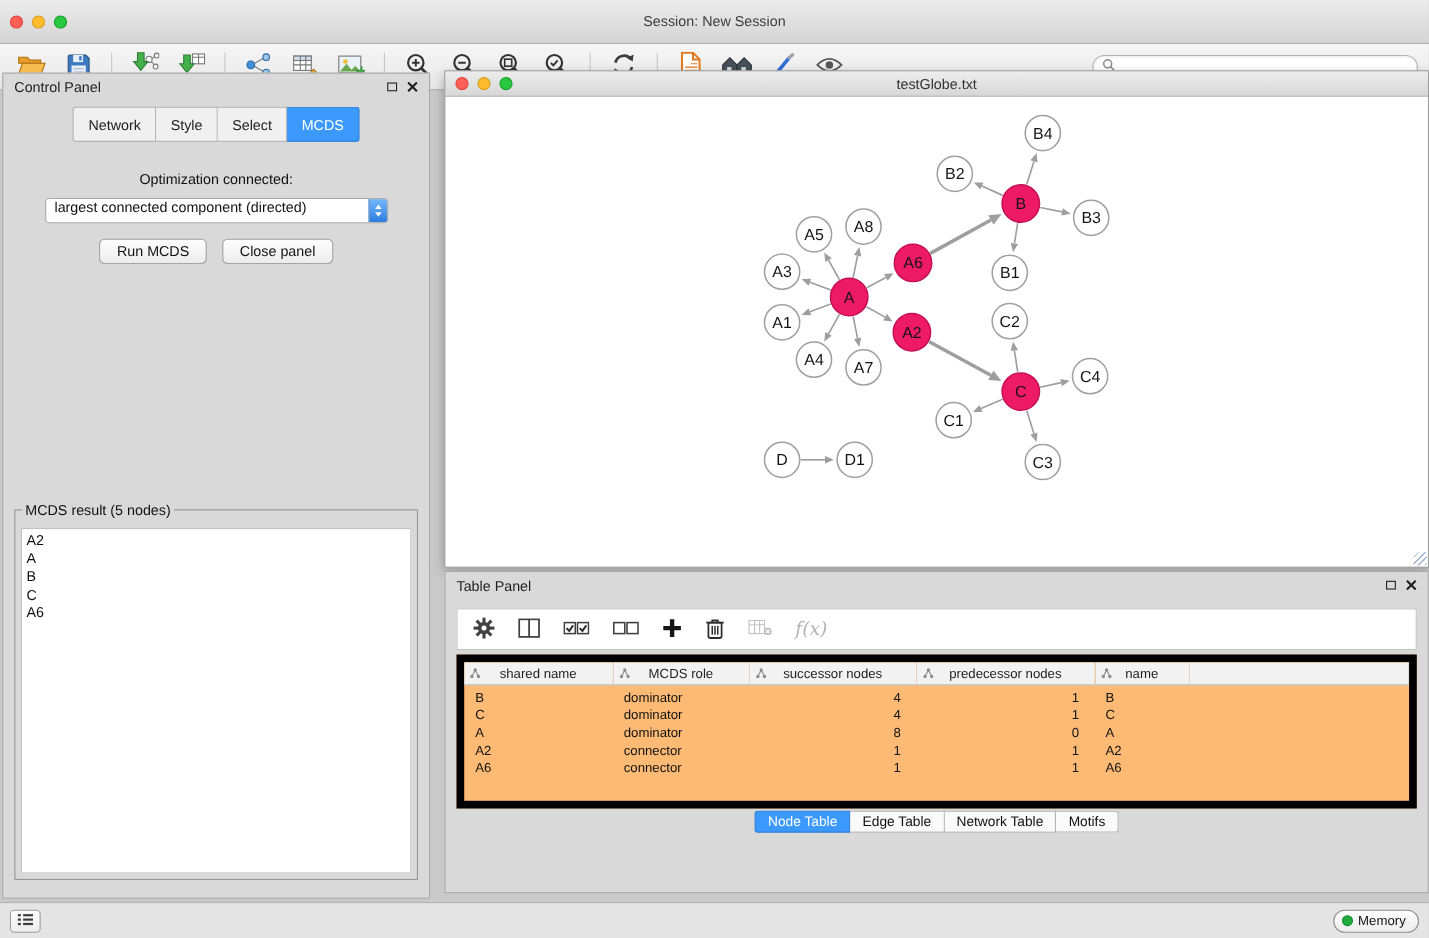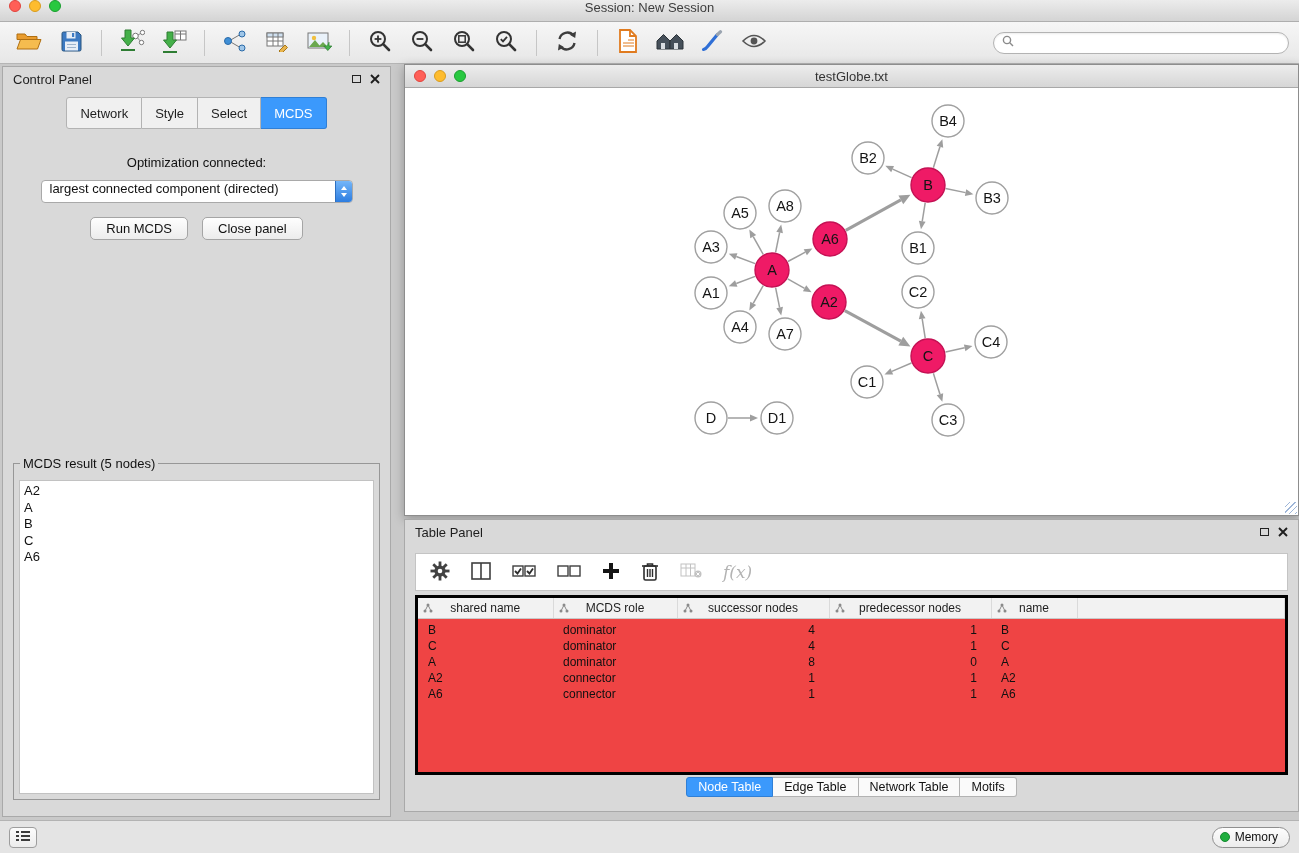--- a/index.html
+++ b/index.html
@@ -1,20 +1,20 @@
 <!DOCTYPE html>
 <html><head>
 <meta charset="utf-8">
 <style>
   *{margin:0;padding:0;box-sizing:border-box}
   html,body{width:1299px;height:853px;overflow:hidden}
   body{font-family:"Liberation Sans",sans-serif;background:#c9c9c9;position:relative;font-size:13px;color:#111}
 
   
-  .titlebar{height:22px;background:linear-gradient(#ececec,#d4d4d4);border-bottom:1px solid #aeaeae;display:flex;position:relative}
+  .titlebar{height:40px;background:linear-gradient(#ececec,#d4d4d4);border-bottom:1px solid #aeaeae;display:flex;align-items:center;position:relative}
   .traffic{display:flex;gap:8px;padding-left:9px;z-index:2}
   .light{width:12px;height:12px;border-radius:50%}
   .light.red{background:#ff5f57;border:1px solid #e0443e}
   .light.yellow{background:#febc2e;border:1px solid #d89c1e}
   .light.green{background:#28c840;border:1px solid #1a9e2f}
   .titlebar .title{position:absolute;left:0;right:0;text-align:center;font-size:13px;color:#3d3d3d}
 
   
   .toolbar{height:42px;background:linear-gradient(#f6f6f6,#e7e7e7);border-bottom:1px solid #b5b5b5;display:flex;align-items:center;padding:0 10px;gap:4px}
   .tbtn{width:38px;height:34px;display:flex;align-items:center;justify-content:center;cursor:default}
@@ -54,21 +54,21 @@
   .net-canvas{position:absolute;top:23px;left:0;right:0;bottom:0;background:#fff;overflow:hidden}
   .net-canvas svg{position:absolute;top:0;left:0}
   .net-canvas svg text{font-family:"Liberation Sans",sans-serif}
   .resize-grip{position:absolute;right:1px;bottom:1px;width:12px;height:12px;background:repeating-linear-gradient(135deg,transparent 0 3px,#9fb6d8 3px 4px)}
 
   
   .table-panel{position:absolute;left:404px;top:519px;width:895px;height:293px;background:#d9d9d9;border:1px solid #a9a9a9}
   .tp-toolbar{margin:9px 10px 0;height:38px;background:#fff;border:1px solid #c4c4c4;display:flex;align-items:center;gap:21px;padding:12px 14px}
   .tp-ic{display:flex;align-items:center;justify-content:center}
   .fx{font-family:"DejaVu Serif",serif;font-style:italic;font-size:17px;color:#b3b3b3}
-  .tp-table-wrap{margin:4px 10px 0;height:180px;background:#ef4444;border:3px solid #000000;overflow:hidden}
+  .tp-table-wrap{margin:4px 10px 0;height:140px;background:#fdba74;border:7px solid #000000;overflow:hidden}
   table{border-collapse:collapse;width:100%;table-layout:fixed;font-size:12px}
   thead th{height:20px;background:#f2f2f2;border-right:1px solid #dadada;border-bottom:1px solid #c9c9c9;font-weight:normal;font-size:12px;color:#1e1e1e;position:relative;text-align:center;overflow:hidden;white-space:nowrap}
   thead th .sort-ic{position:absolute;left:5px;top:5px}
   tbody td{height:16px;line-height:16px;padding:0 10px;color:#111;overflow:hidden;white-space:nowrap}
   tbody td.num{text-align:right;padding-right:14px}
   tbody tr:first-child td{padding-top:3px}
   .tp-tabs{display:flex;justify-content:center;margin-top:2px}
   .tp-tab{height:20px;padding:0 11px;font-size:12.5px;display:flex;align-items:center;background:#fafafa;border:1px solid #b3b3b3;border-left:none;color:#111;cursor:default}
   .tp-tab:first-child{border-left:1px solid #b3b3b3;border-radius:3px 0 0 3px}
   .tp-tab:last-child{border-radius:0 3px 3px 0}

